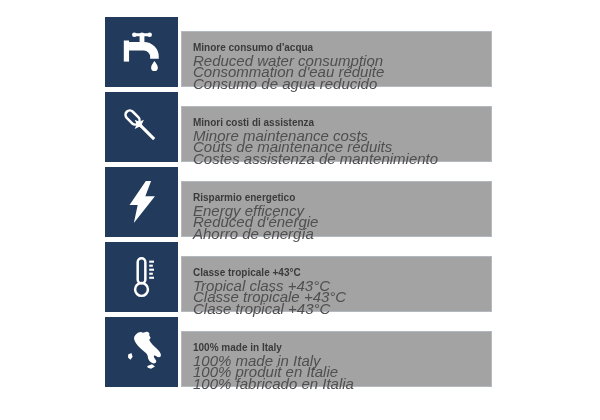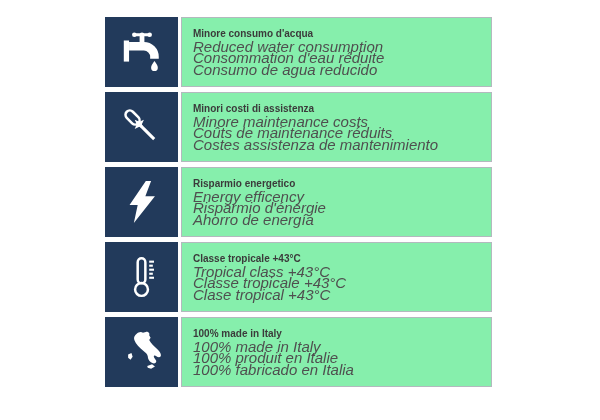--- a/index.html
+++ b/index.html
@@ -20,23 +20,24 @@
     display:flex;flex-direction:column;gap:5px;
   }
   .row{display:flex;height:70px;}
   .tile{
     width:73px;flex:none;background:var(--tile);
     margin-right:3px;
     display:flex;align-items:center;justify-content:center;
   }
   .tile svg{width:46px;height:46px;display:block;}
   .textbox{
-    flex:1;box-sizing:border-box;background:#86efac;
+    flex:1;box-sizing:border-box;background:#a3a3a3;
     border:1.5px solid var(--border);
     padding:10px 12px 0 11px;
+    margin-top:14px;
   }
   .title{
     font-size:10px;font-weight:bold;color:var(--heading);
     line-height:12px;margin-bottom:1px;white-space:nowrap;
   }
   .line{
     font-size:15px;font-style:italic;color:var(--sub);
     line-height:11.3px;white-space:nowrap;
   }
 </style>
@@ -87,21 +88,21 @@
 
   <div class="row">
     <div class="tile">
         <svg viewBox="0 0 48 48" xmlns="http://www.w3.org/2000/svg">
     <path d="M28 2 L11 27 H19.5 L15.5 46 L37.5 18 H27.5 L33.5 2 Z" fill="#ffffff"></path>
   </svg>
       </div>
     <div class="textbox">
       <div class="title">Risparmio energetico</div>
       <div class="line">Energy efficency</div>
-      <div class="line">Risparmio d'énergie</div>
+      <div class="line">Reduced d'énergie</div>
       <div class="line">Ahorro de energía</div>
     </div>
   </div>
 
   <div class="row">
     <div class="tile">
         <svg viewBox="0 0 48 48" xmlns="http://www.w3.org/2000/svg">
     <g fill="none" stroke="#ffffff" stroke-width="2.6">
       <rect x="19.5" y="4.5" width="8" height="26" rx="4"></rect>
       <circle cx="23.5" cy="37" r="6.7"></circle>

